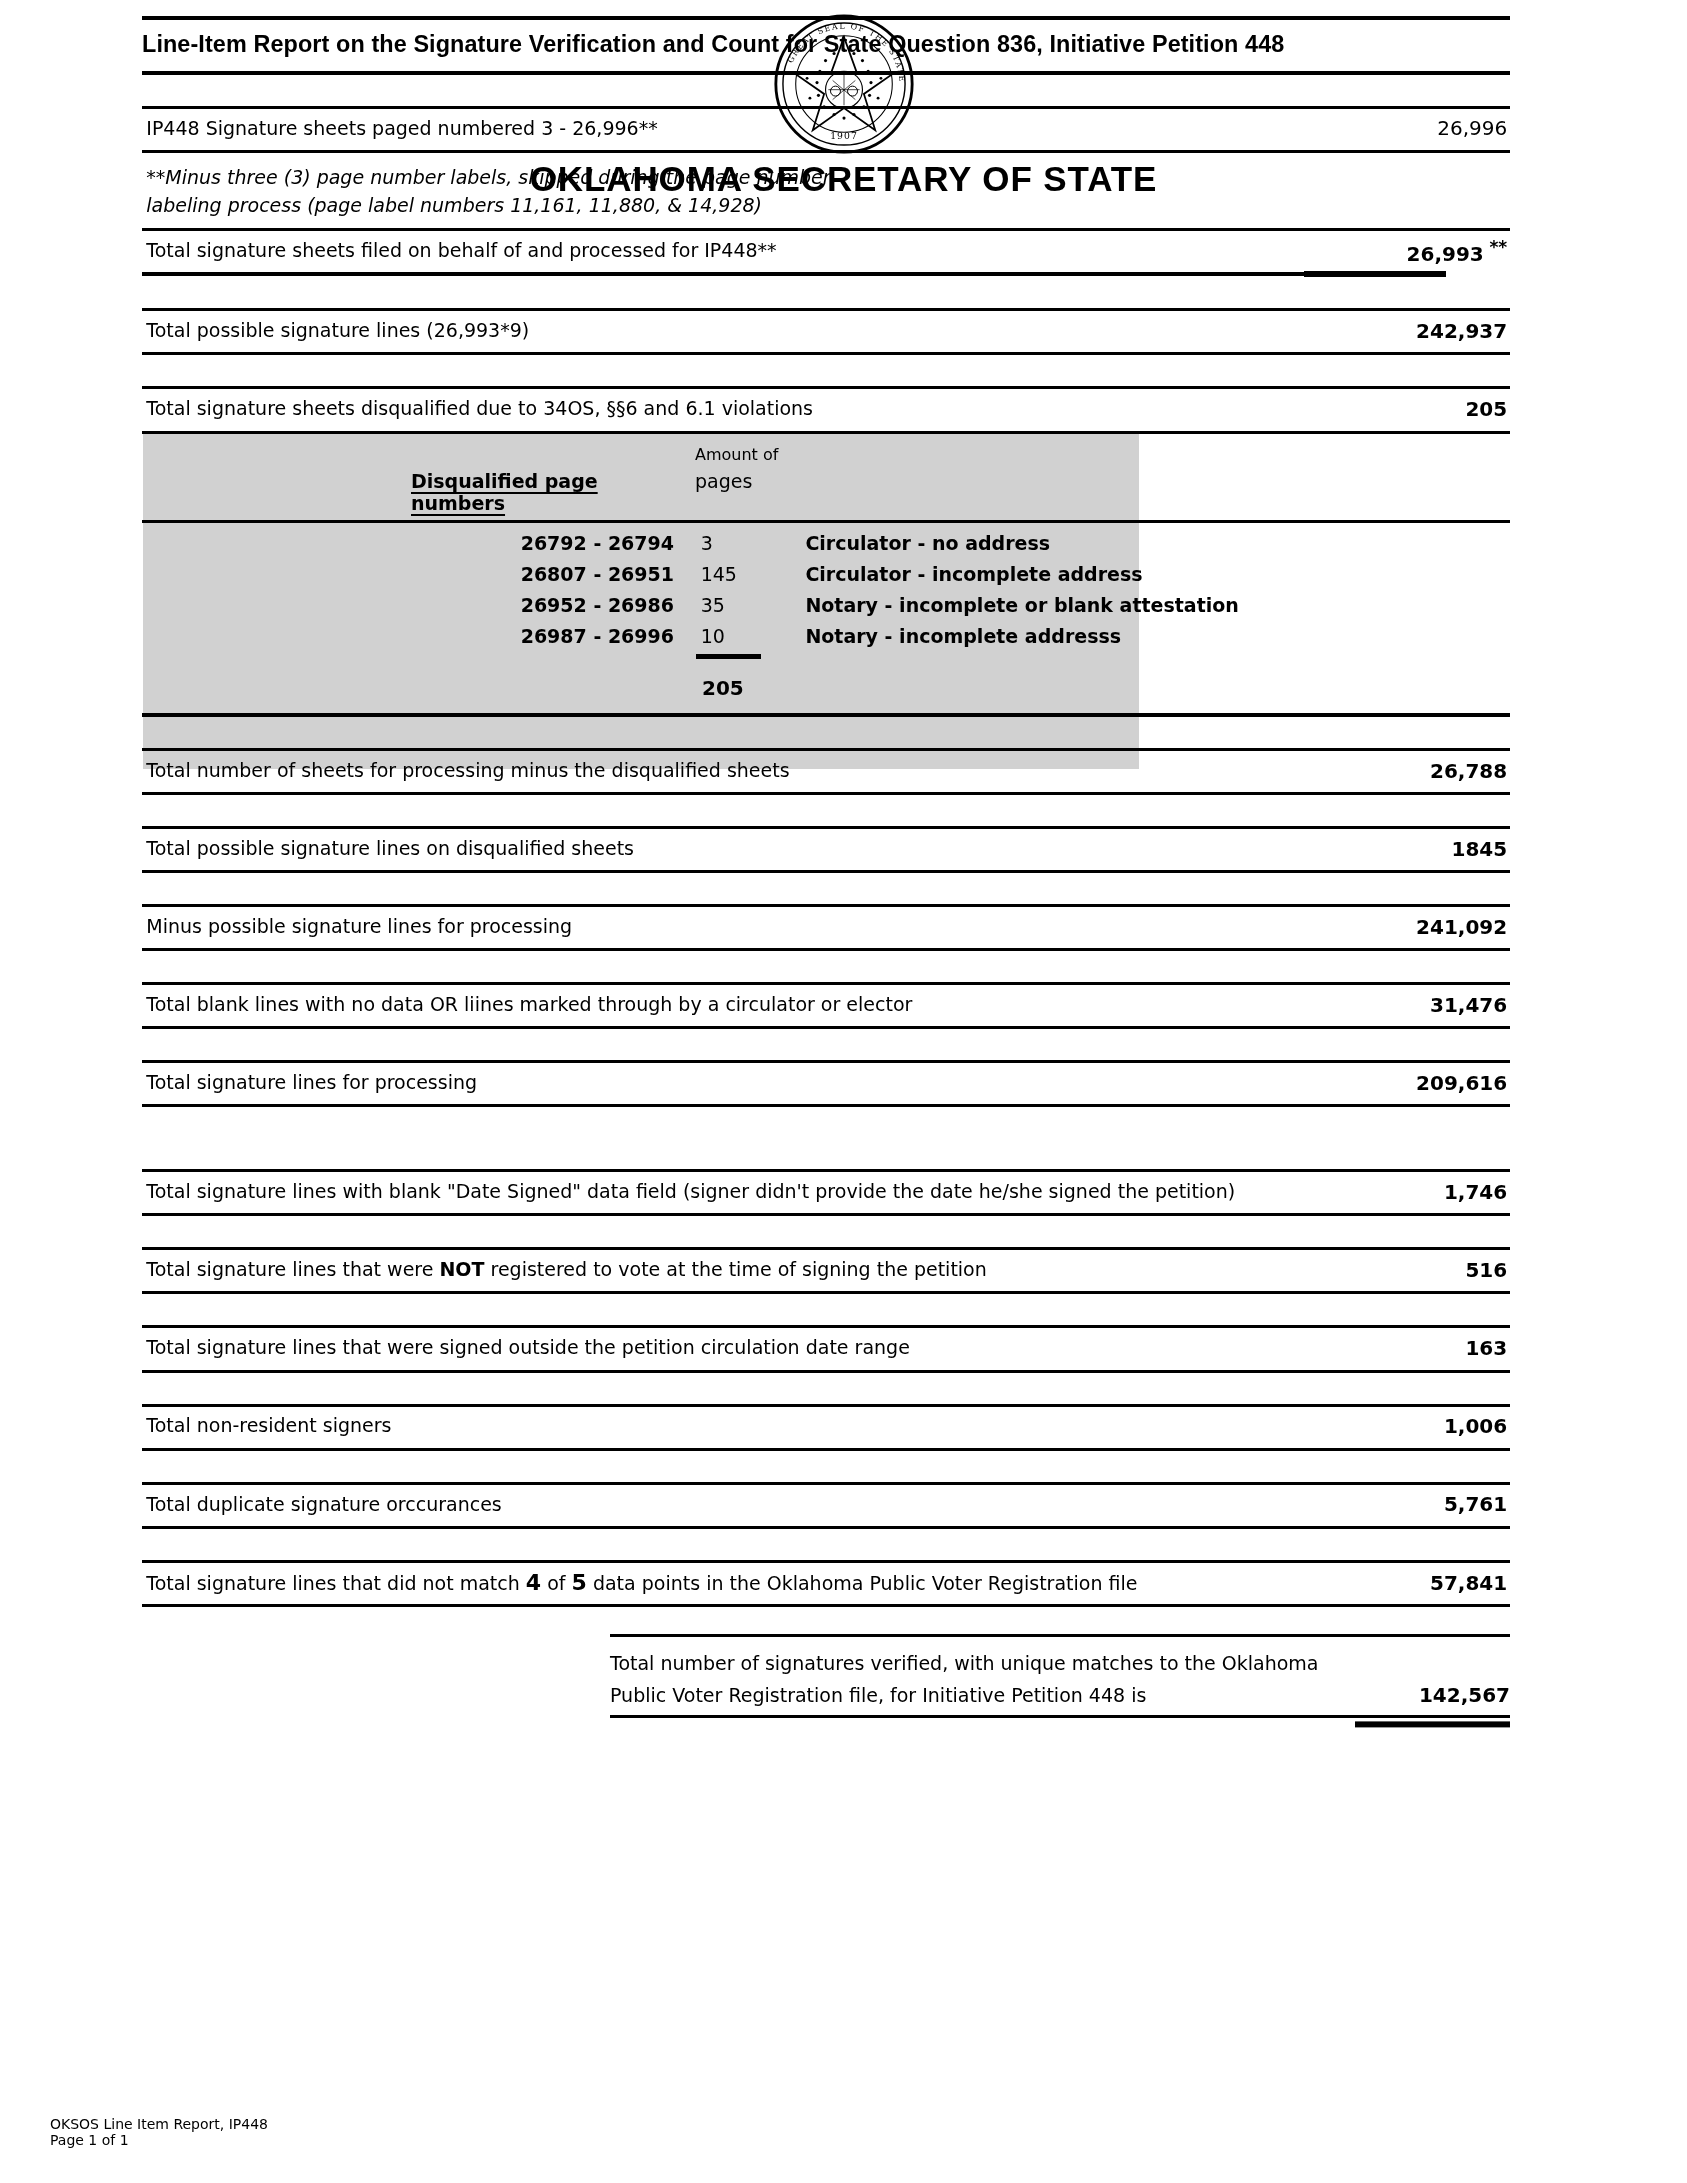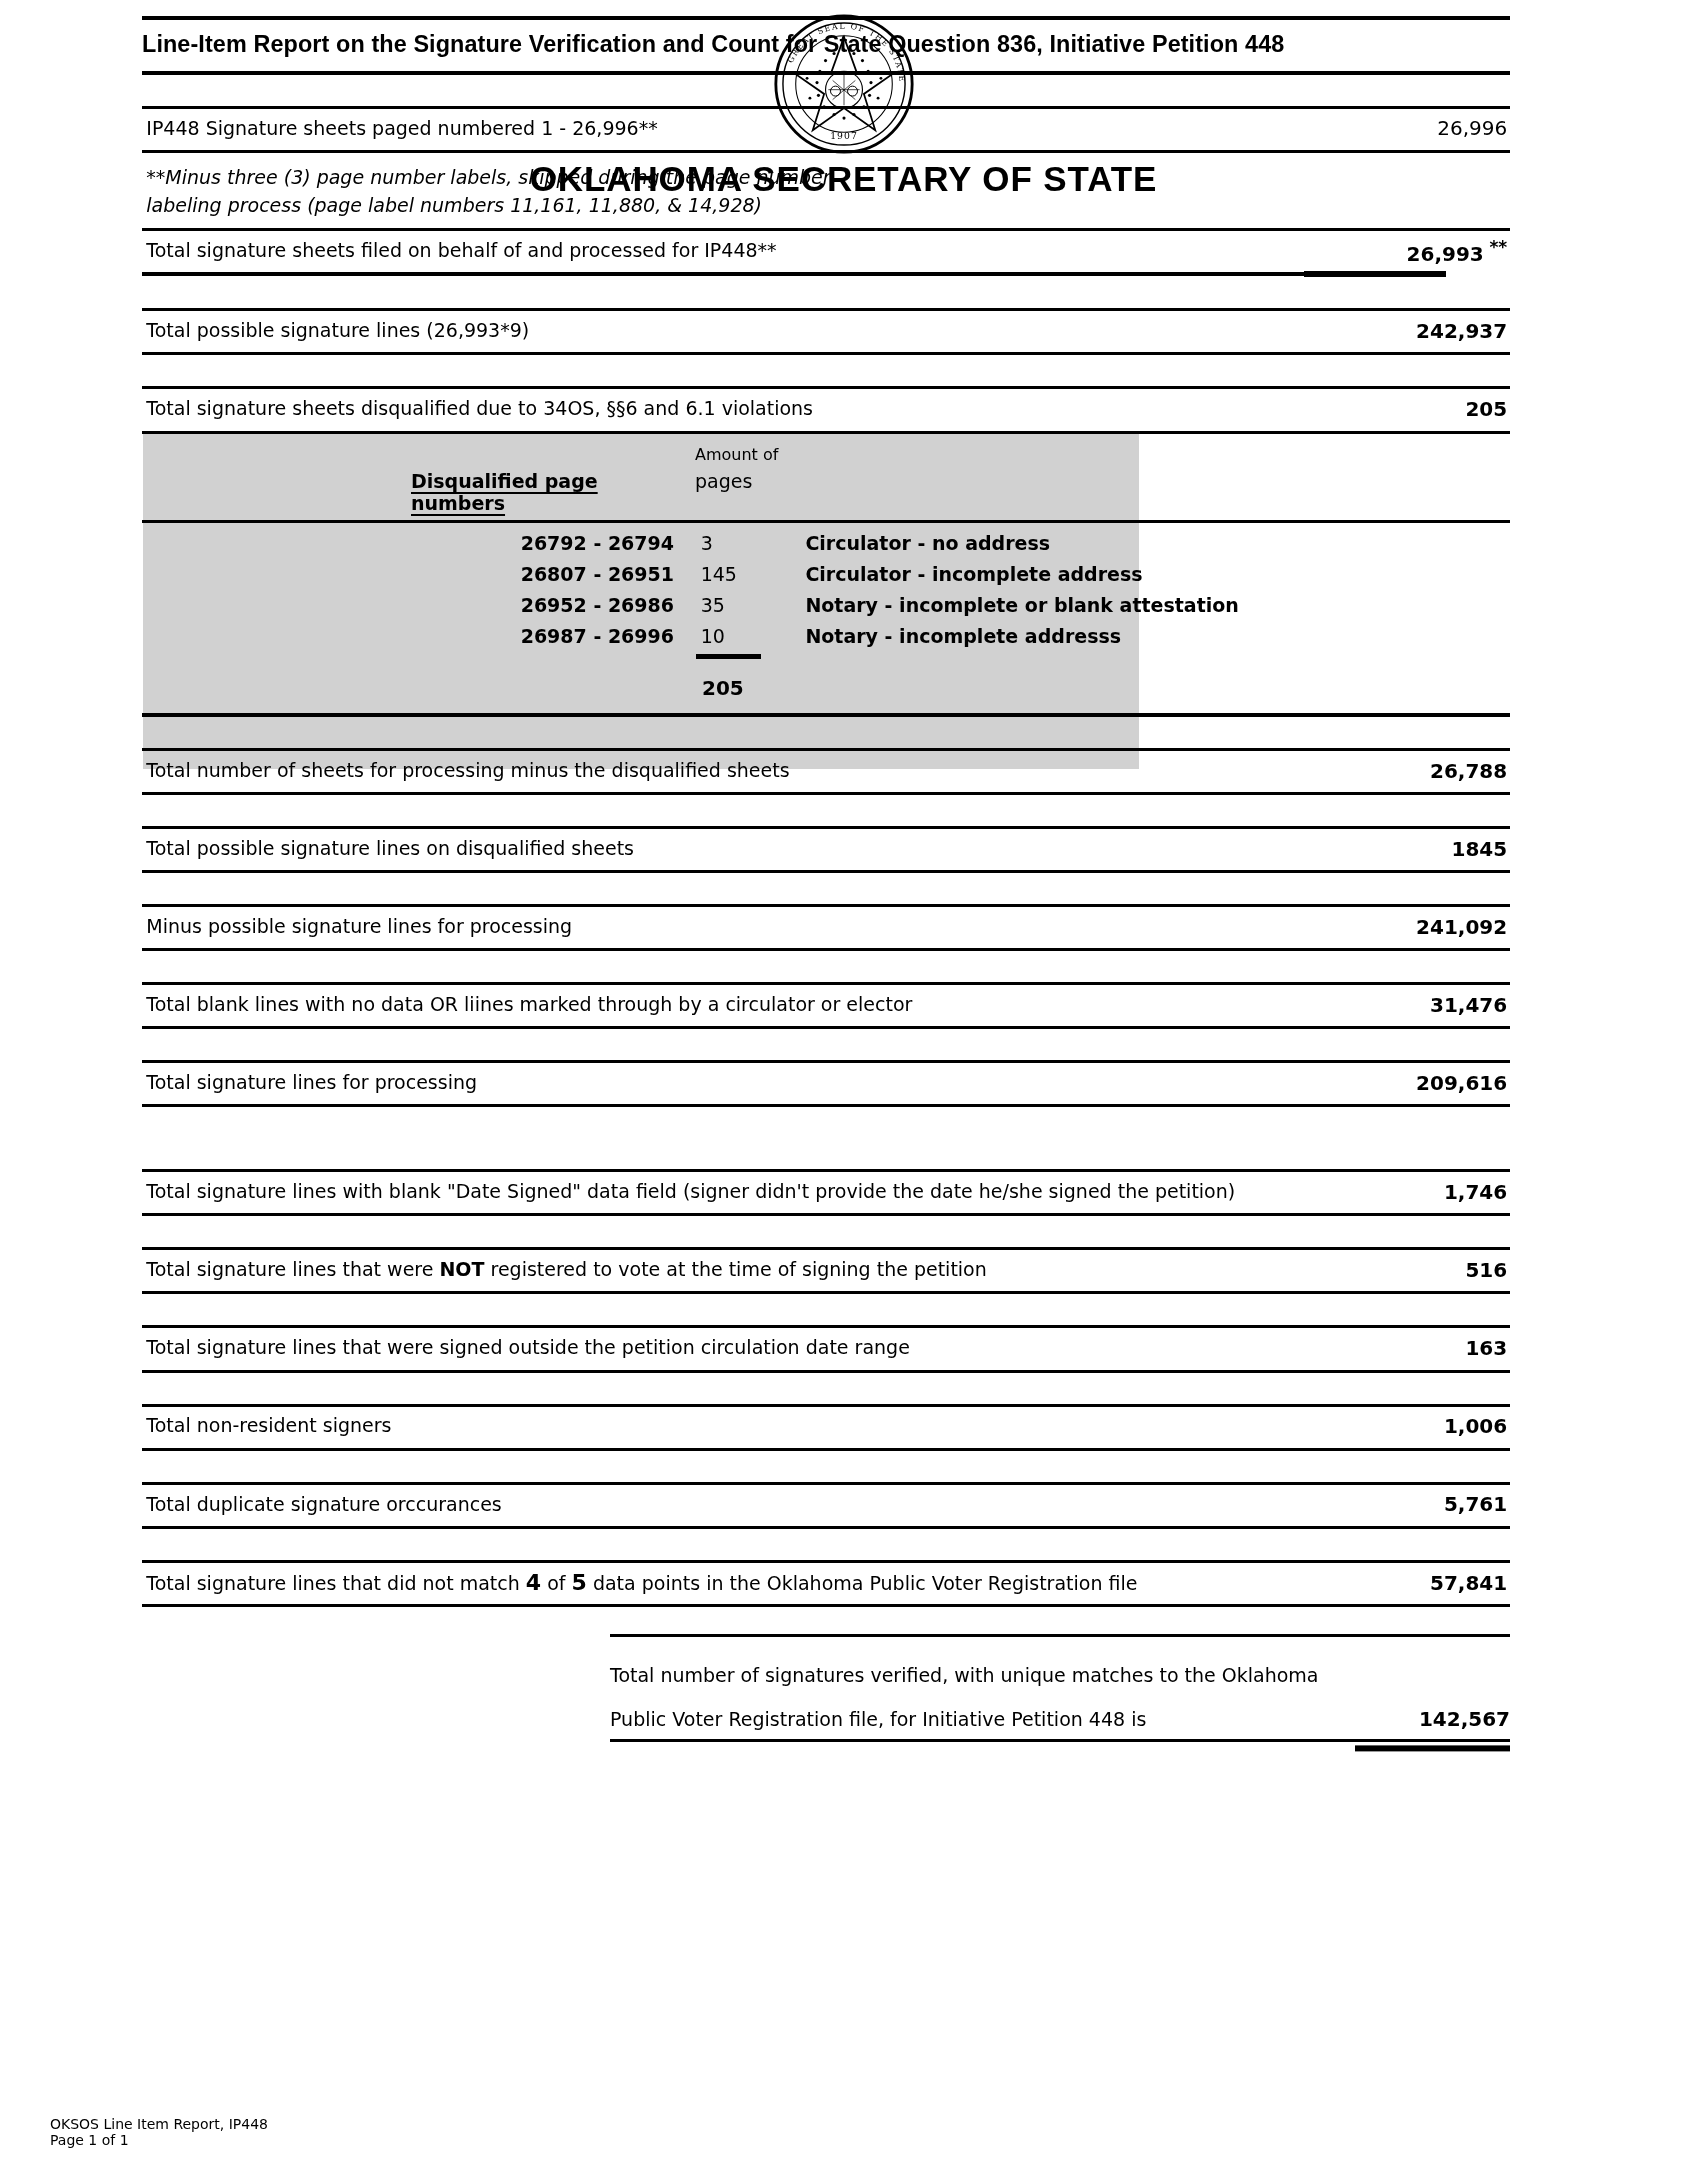--- a/index.html
+++ b/index.html
@@ -238,21 +238,20 @@
     border-top: 3.5px solid #000;
     padding-top: 11.3px;
   }
   .final-line {
     display: flex;
     justify-content: space-between;
     align-items: baseline;
     font-size: 19px;
     line-height: 1.6;
     white-space: nowrap;
-    margin-top: 12px;
   }
   .final-value {
     font-size: 20px;
     font-weight: bold;
   }
   .final-rule {
     display: flex;
     width: 100%;
     margin-top: 4.3px;
   }
@@ -335,21 +334,21 @@
 
 <div class="sheet">
 
   <div class="report-title-band">
     <div class="report-title">Line-Item Report on the Signature Verification and Count for State Question 836, Initiative Petition 448</div>
   </div>
 
   <div class="gap-lg"></div>
 
   <div class="row no-bottom">
-    <div class="label">IP448 Signature sheets paged numbered 1 - 26,996**</div>
+    <div class="label">IP448 Signature sheets paged numbered 3 - 26,996**</div>
     <div class="value plain">26,996</div>
   </div>
 
   <div class="note-block" style="border-top:3.5px solid #000;">
     <div class="note-line">**Minus three (3) page number labels, skipped during the page number</div>
     <div class="note-line">labeling process (page label numbers 11,161, 11,880, &amp; 14,928)</div>
   </div>
 
   <div class="row emph-bottom" style="border-top:none;">
     <div class="label">Total signature sheets filed on behalf of and processed for IP448**</div>

